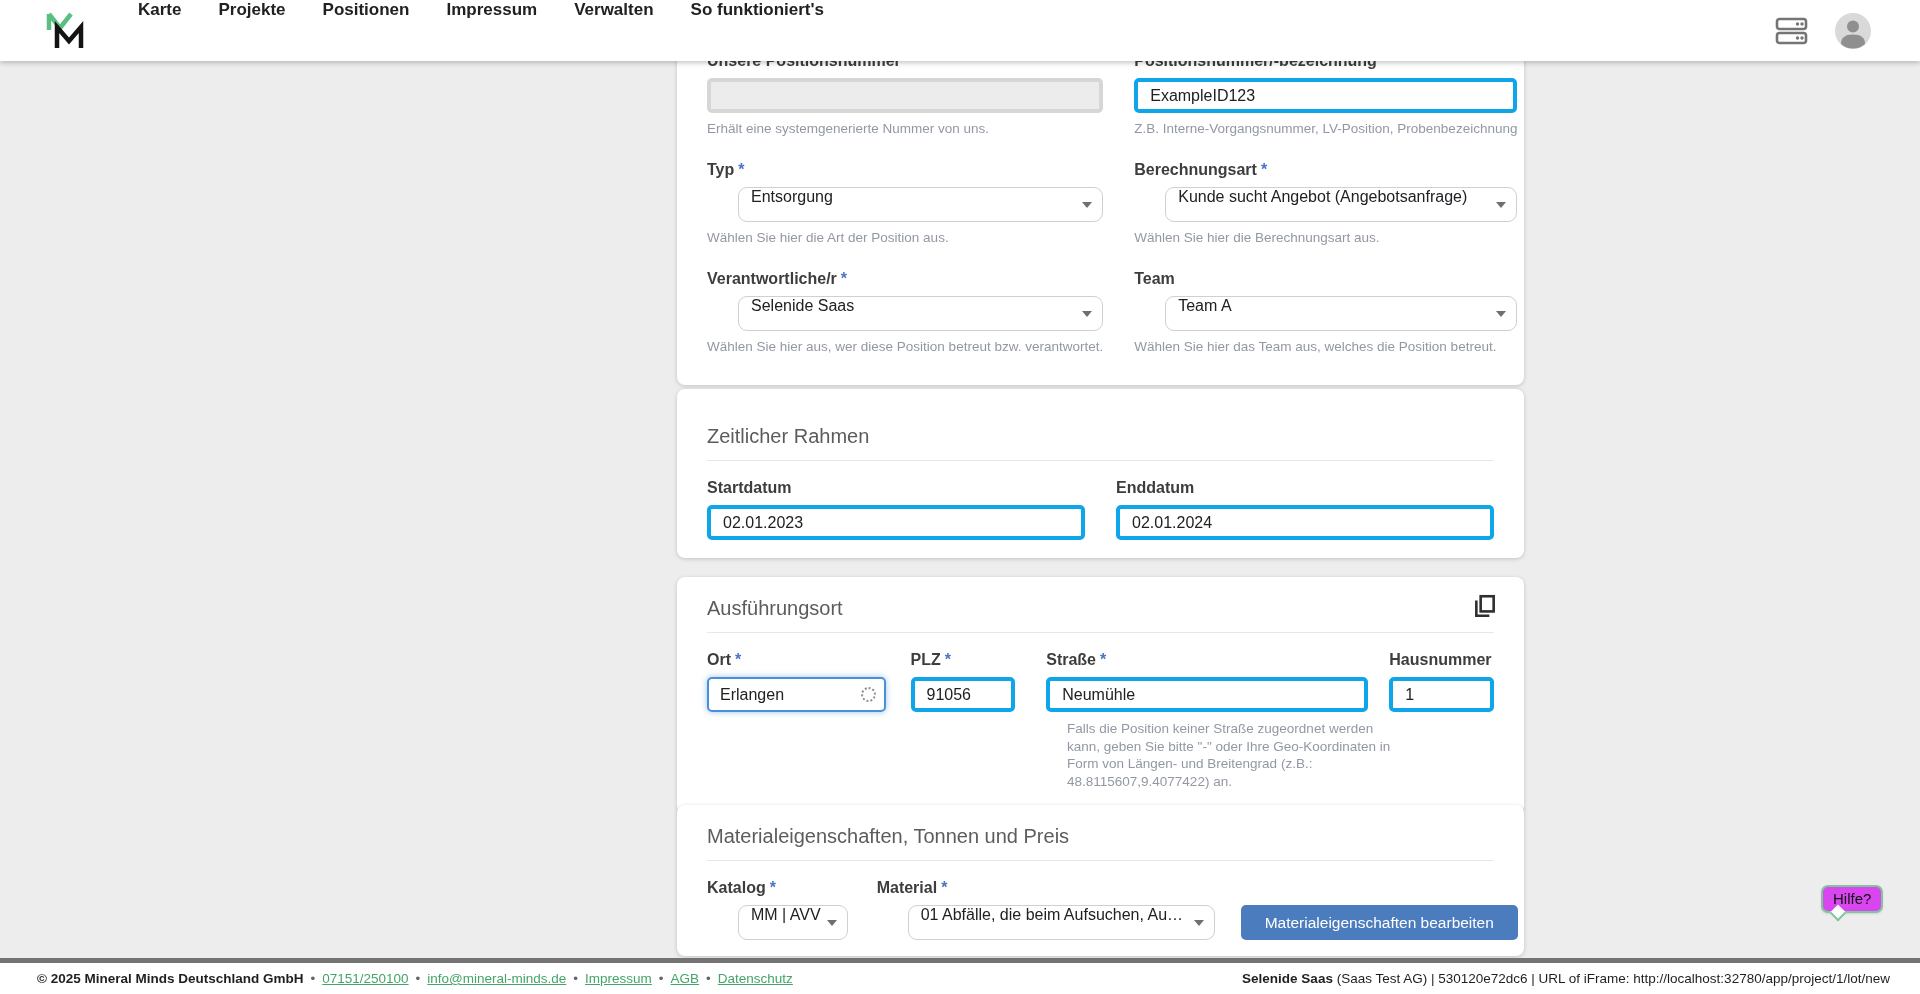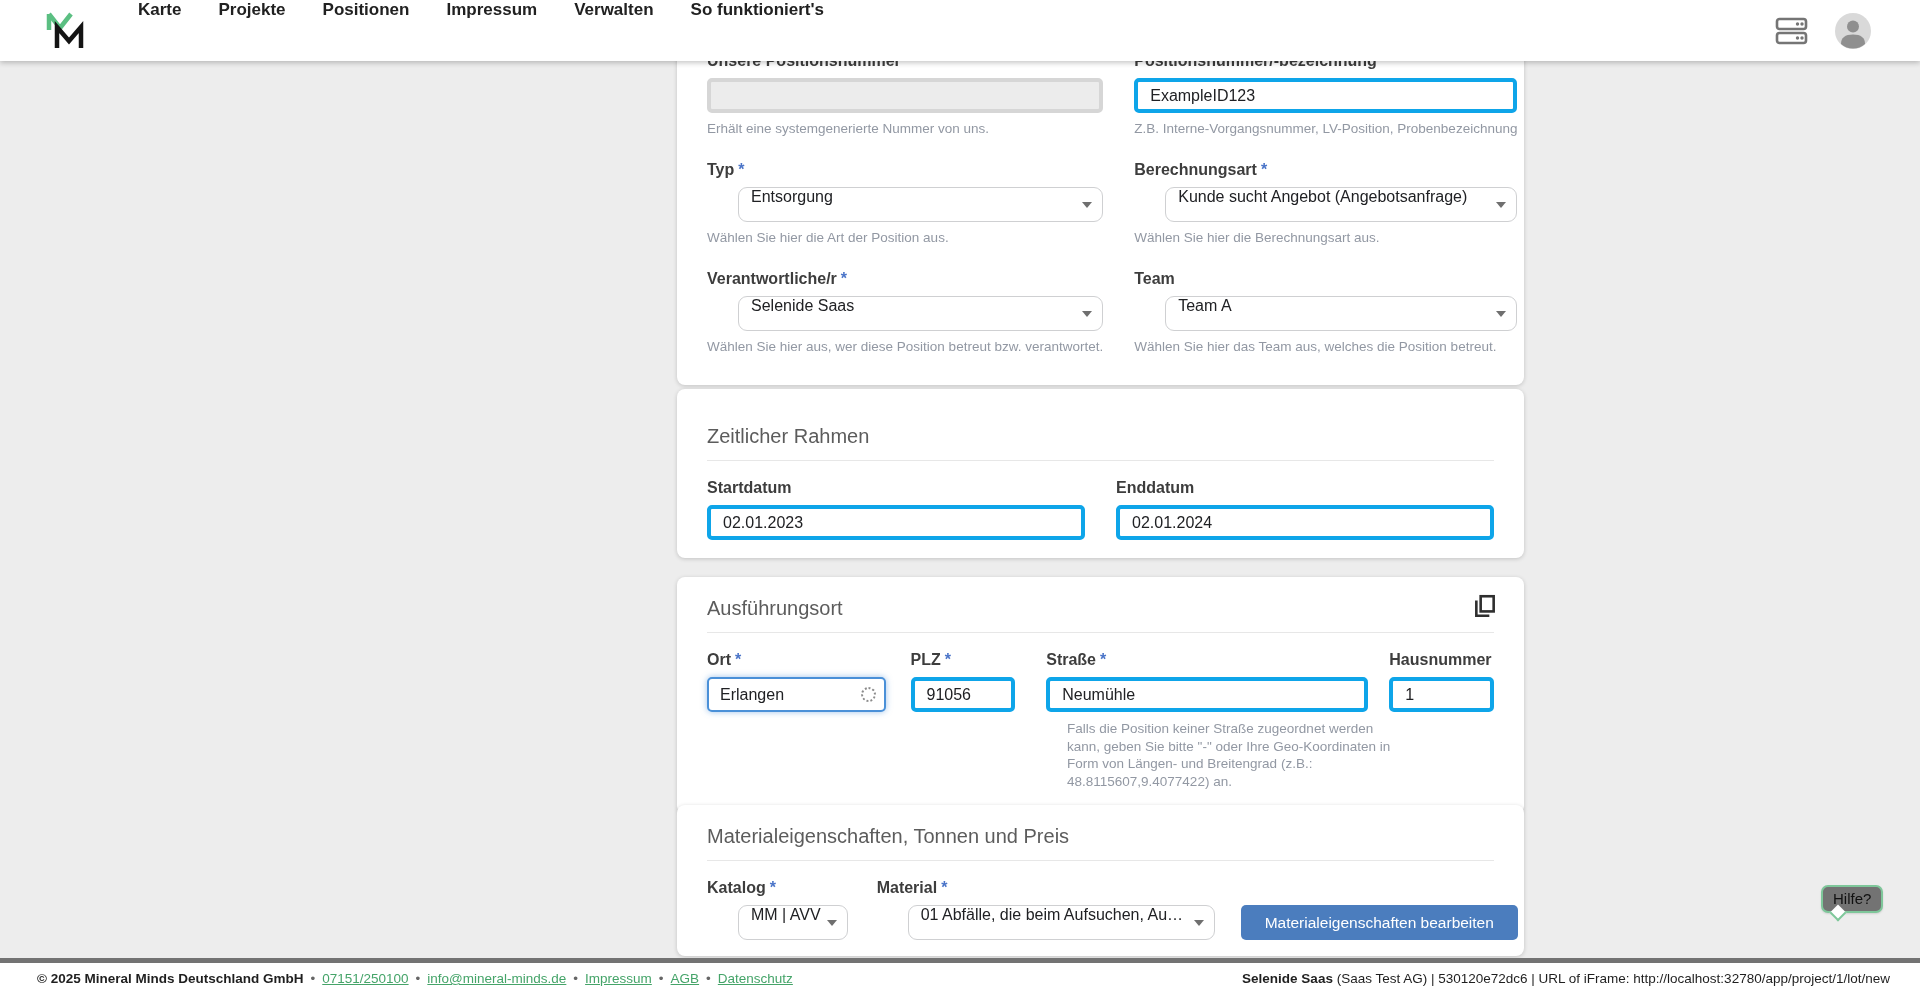--- a/index.html
+++ b/index.html
@@ -84,21 +84,21 @@
   .w-kat { width:151px; margin-right:29px; }
   .w-mat { width:338px; margin-right:26px; }
   .primary-btn {
     height:35px; margin-top:26px; padding:0 24px; background:#4b7dbe; color:#fff;
     border:none; border-radius:5px; font-size:15.5px; font-family:"Liberation Sans", sans-serif;
     cursor:pointer; white-space:nowrap;
   }
 
   
   .help-bubble {
-    position:absolute; left:1821px; top:885px; z-index:15; background:#737373;
+    position:absolute; left:1821px; top:885px; z-index:15; background:#d946ef;
     border:2px solid #7ec79a; border-radius:7px; padding:3px 10px 4px; font-size:15px; color:#111;
     cursor:pointer; box-shadow:0 1px 2px rgba(0,0,0,.12);
   }
   .help-tail {
     position:absolute; left:9px; bottom:-8px; width:12px; height:12px; background:#fff;
     border-left:2px solid #7ec79a; border-bottom:2px solid #7ec79a; transform:rotate(-45deg);
   }
 
   
   .footer {

